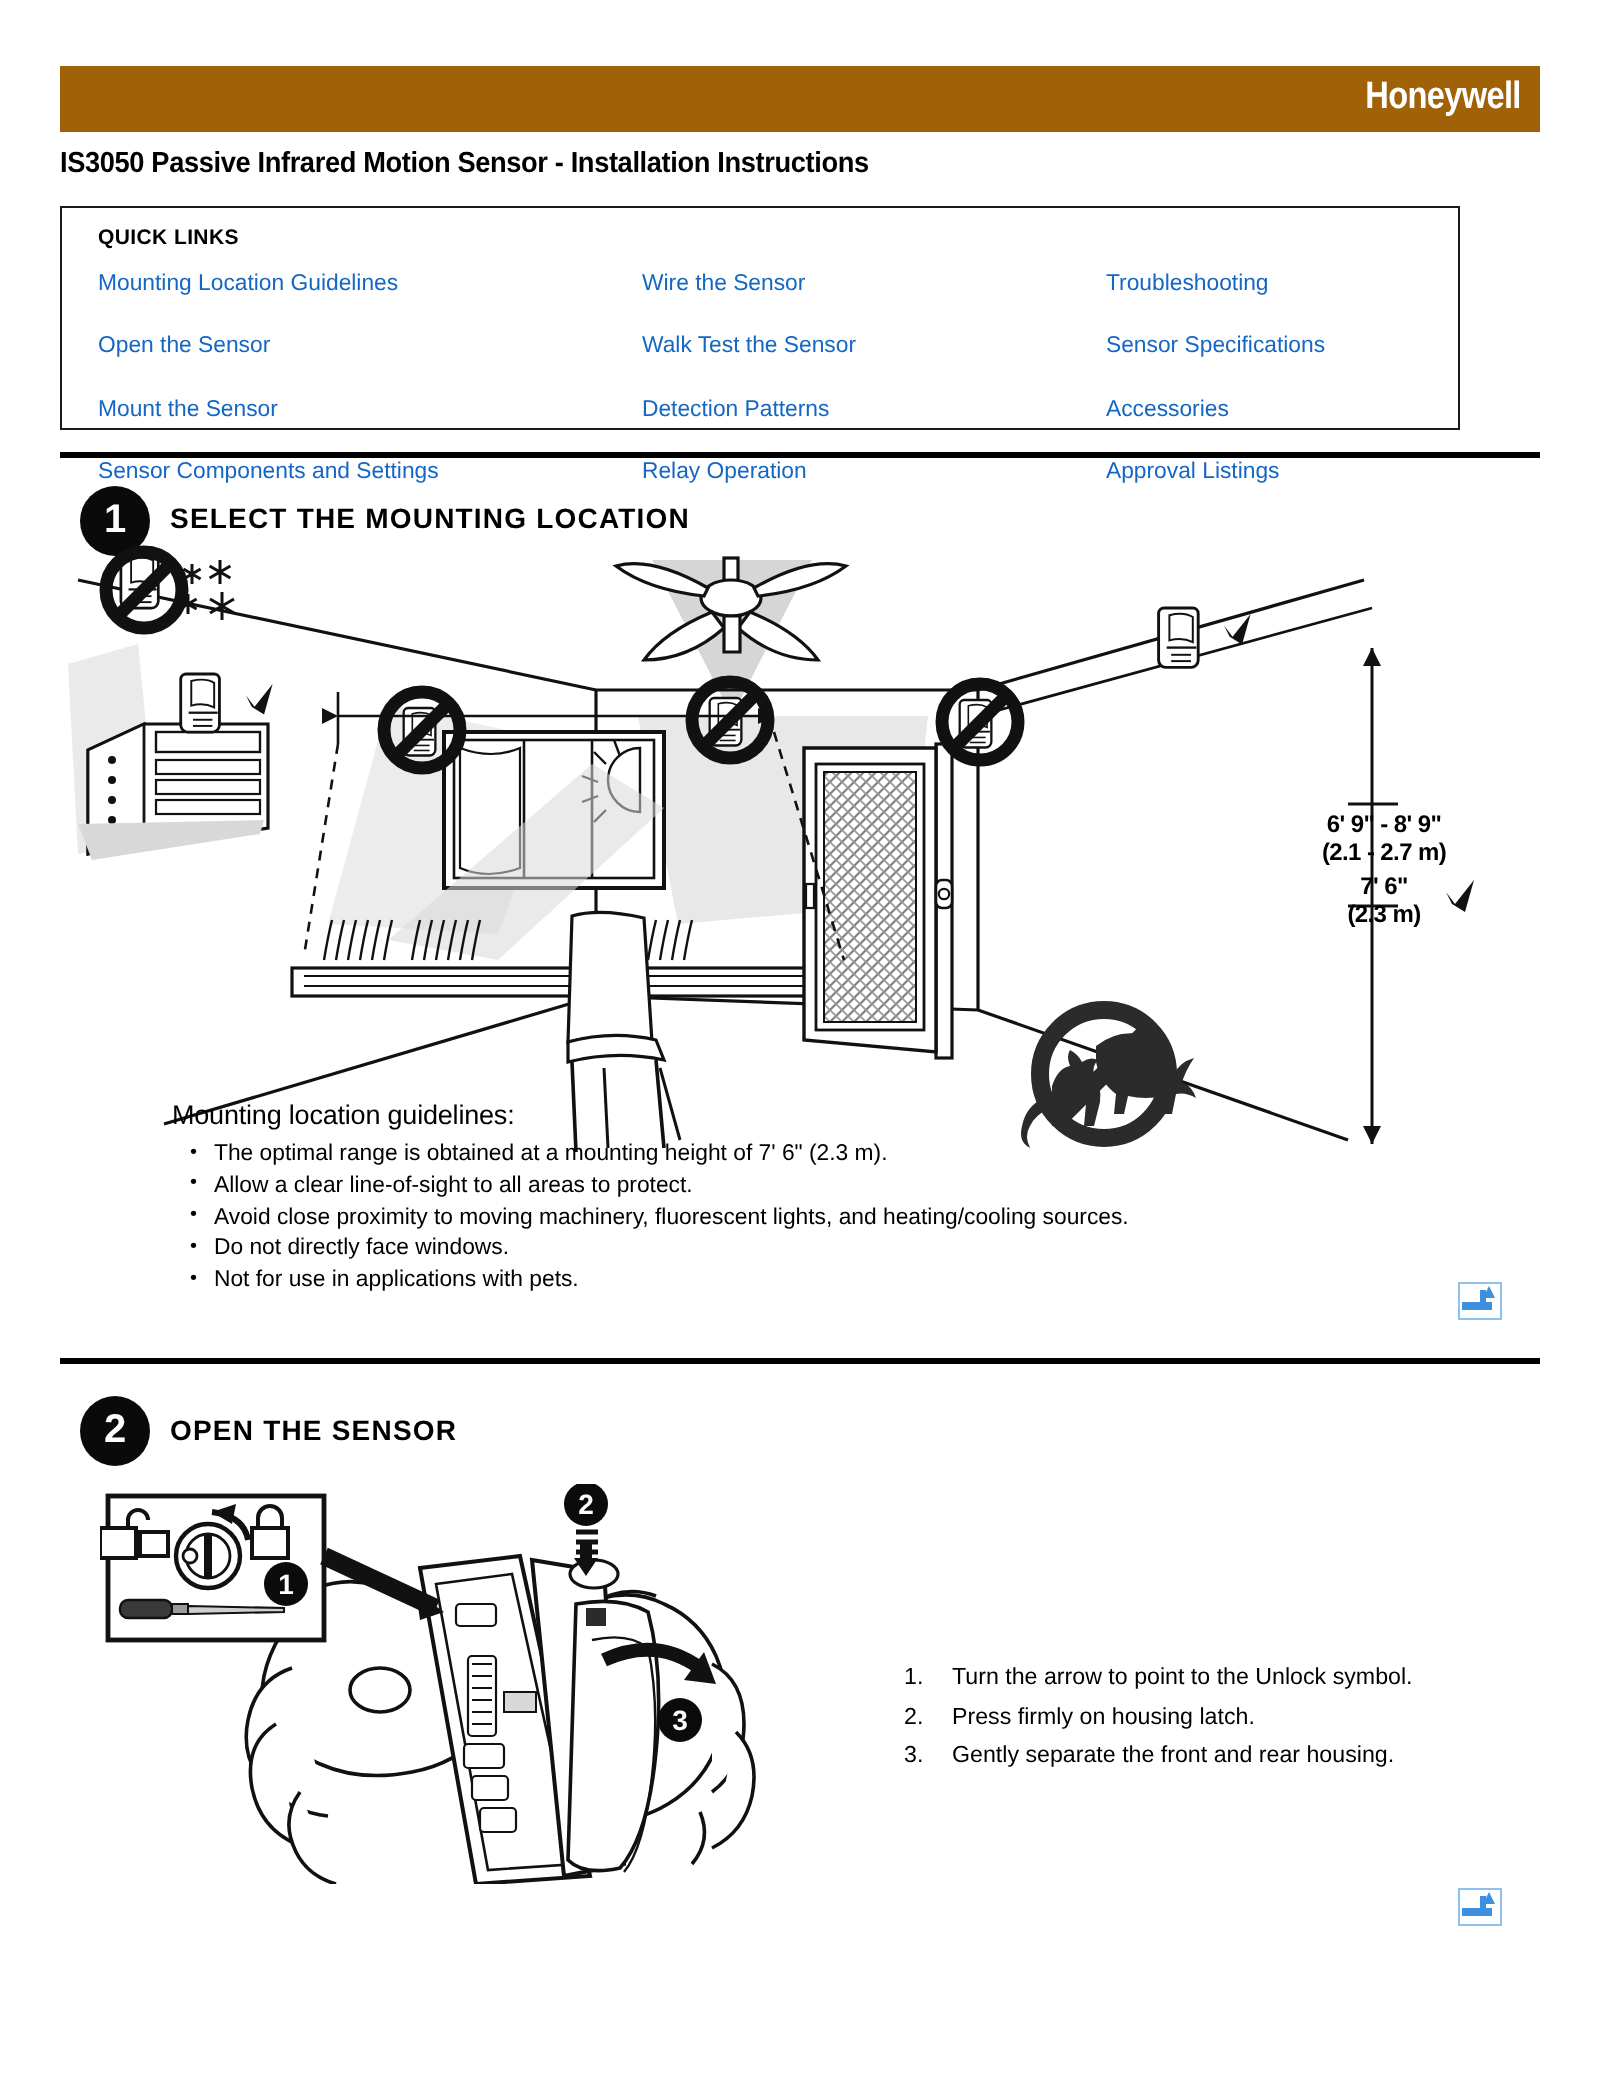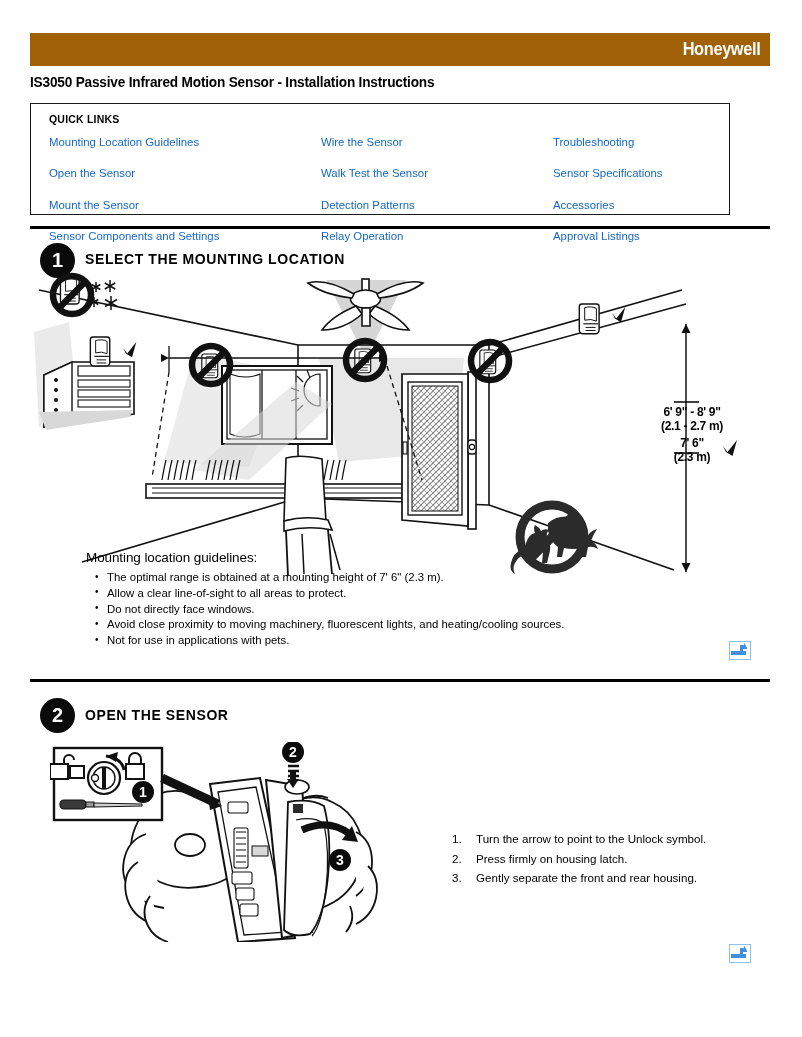--- a/index.html
+++ b/index.html
@@ -371,22 +371,22 @@
   <div style="position:absolute; left:723px; top:440px;">
     <svg width="16" height="17" viewBox="0 0 16 17">
         <path d="M0,6 L4.5,12 L14,0 L9.5,16 L3,12 Z" fill="#111"></path>
       </svg>
   </div>
 
   <div class="gl-title">Mounting location guidelines:</div>
   <ul class="gl-list">
     <li>The optimal range is obtained at a mounting height of 7' 6" (2.3 m).</li>
     <li>Allow a clear line-of-sight to all areas to protect.</li>
+    <li>Avoid close proximity to moving machinery, fluorescent lights, and heating/cooling sources.</li>
     <li>Do not directly face windows.</li>
-    <li>Avoid close proximity to moving machinery, fluorescent lights, and heating/cooling sources.</li>
     <li>Not for use in applications with pets.</li>
   </ul>
 
   <div class="navbtn" style="left:729px; top:641px;">
     <svg width="19" height="16" viewBox="0 0 19 16">
       <rect x="0" y="0" width="19" height="16" fill="#ffffff"></rect>
       <path d="M1,9 h9 v-6 h3 v6 h3 v4 h-15 z" fill="#3f8fe0"></path>
       <path d="M11.5,7 l3,-6 l3,6 z" fill="#3f8fe0"></path>
     </svg>
   </div>

